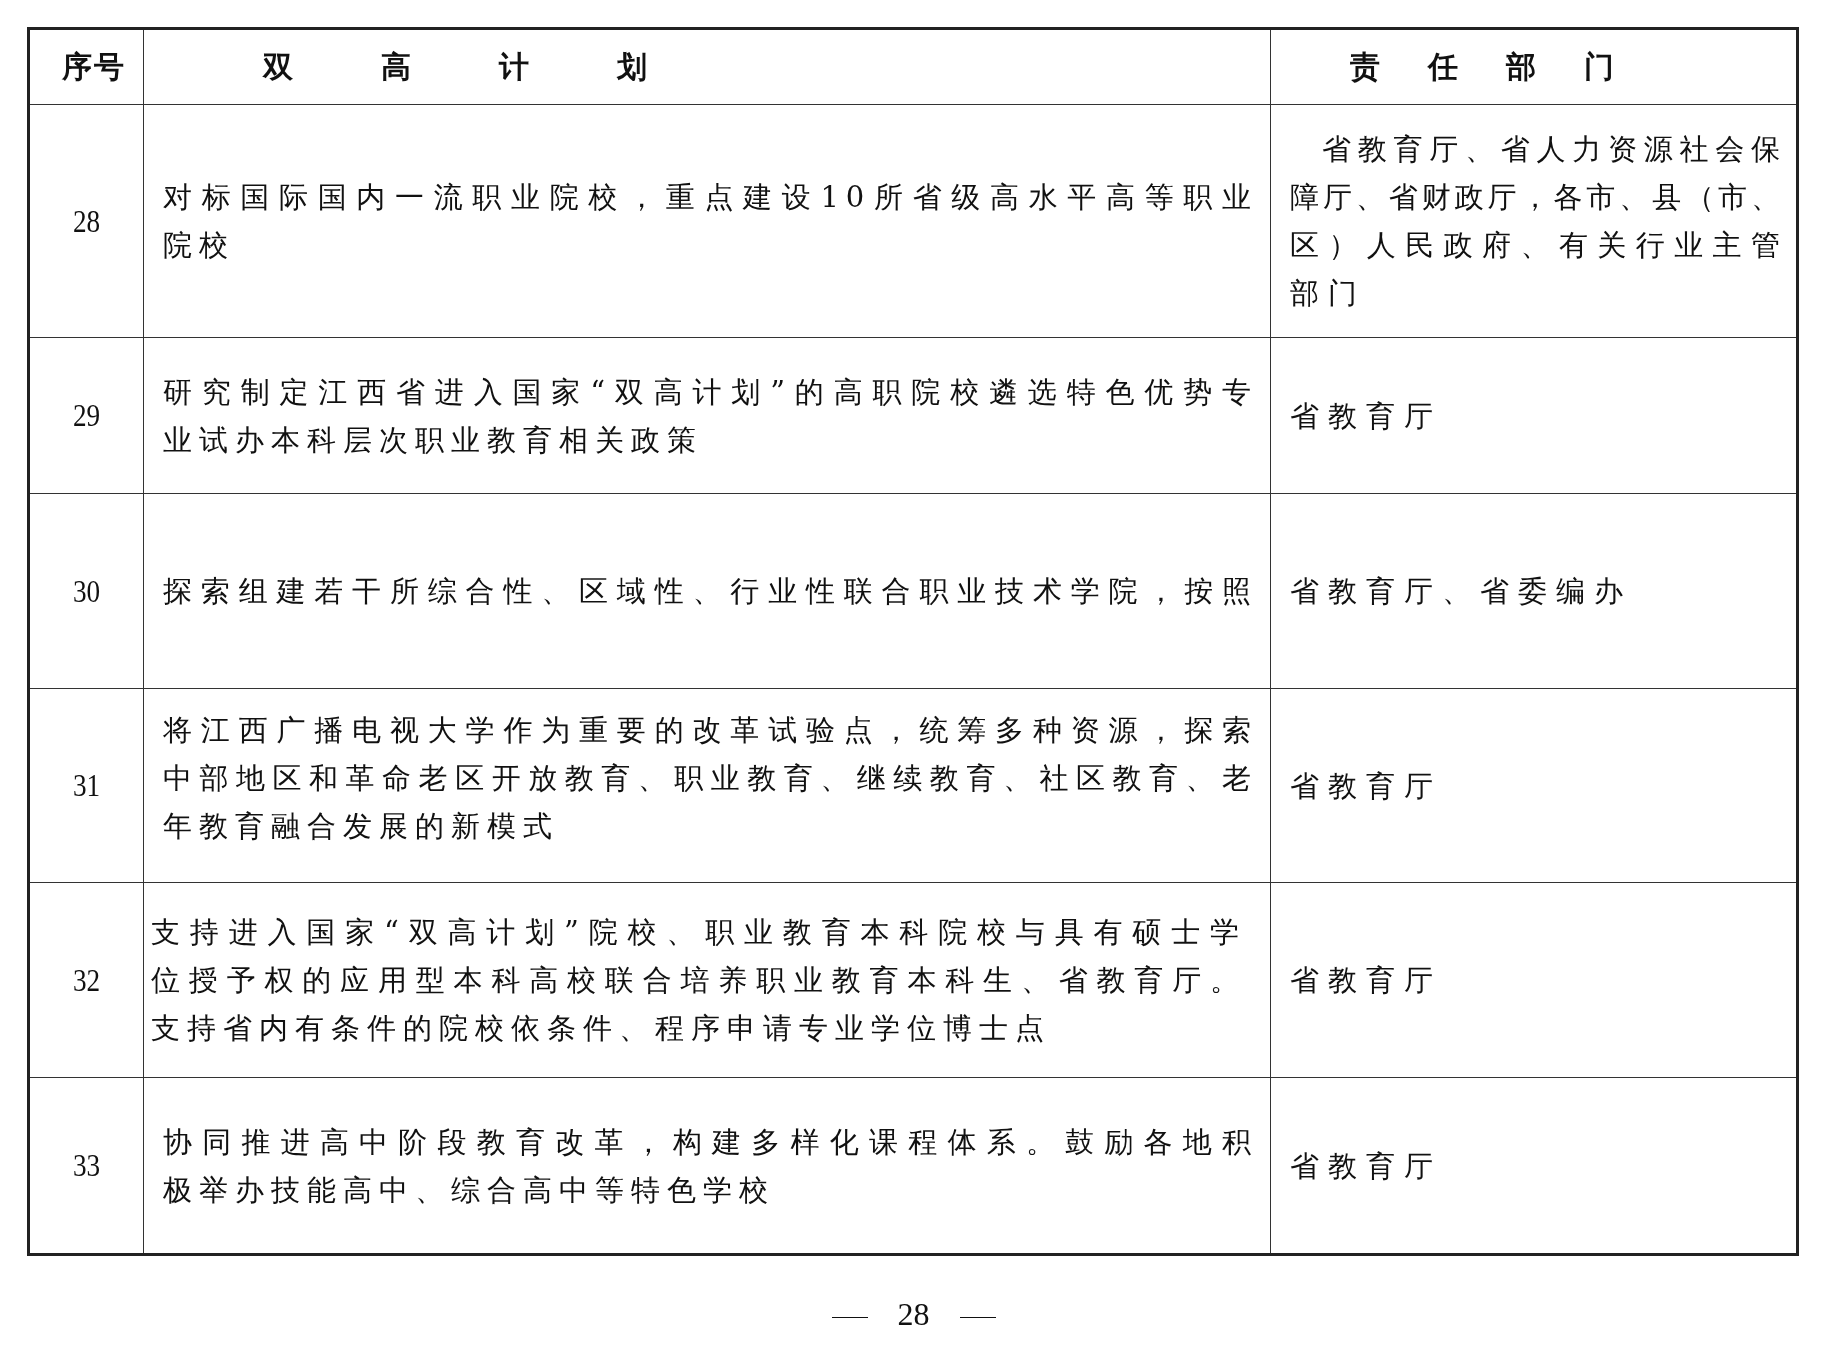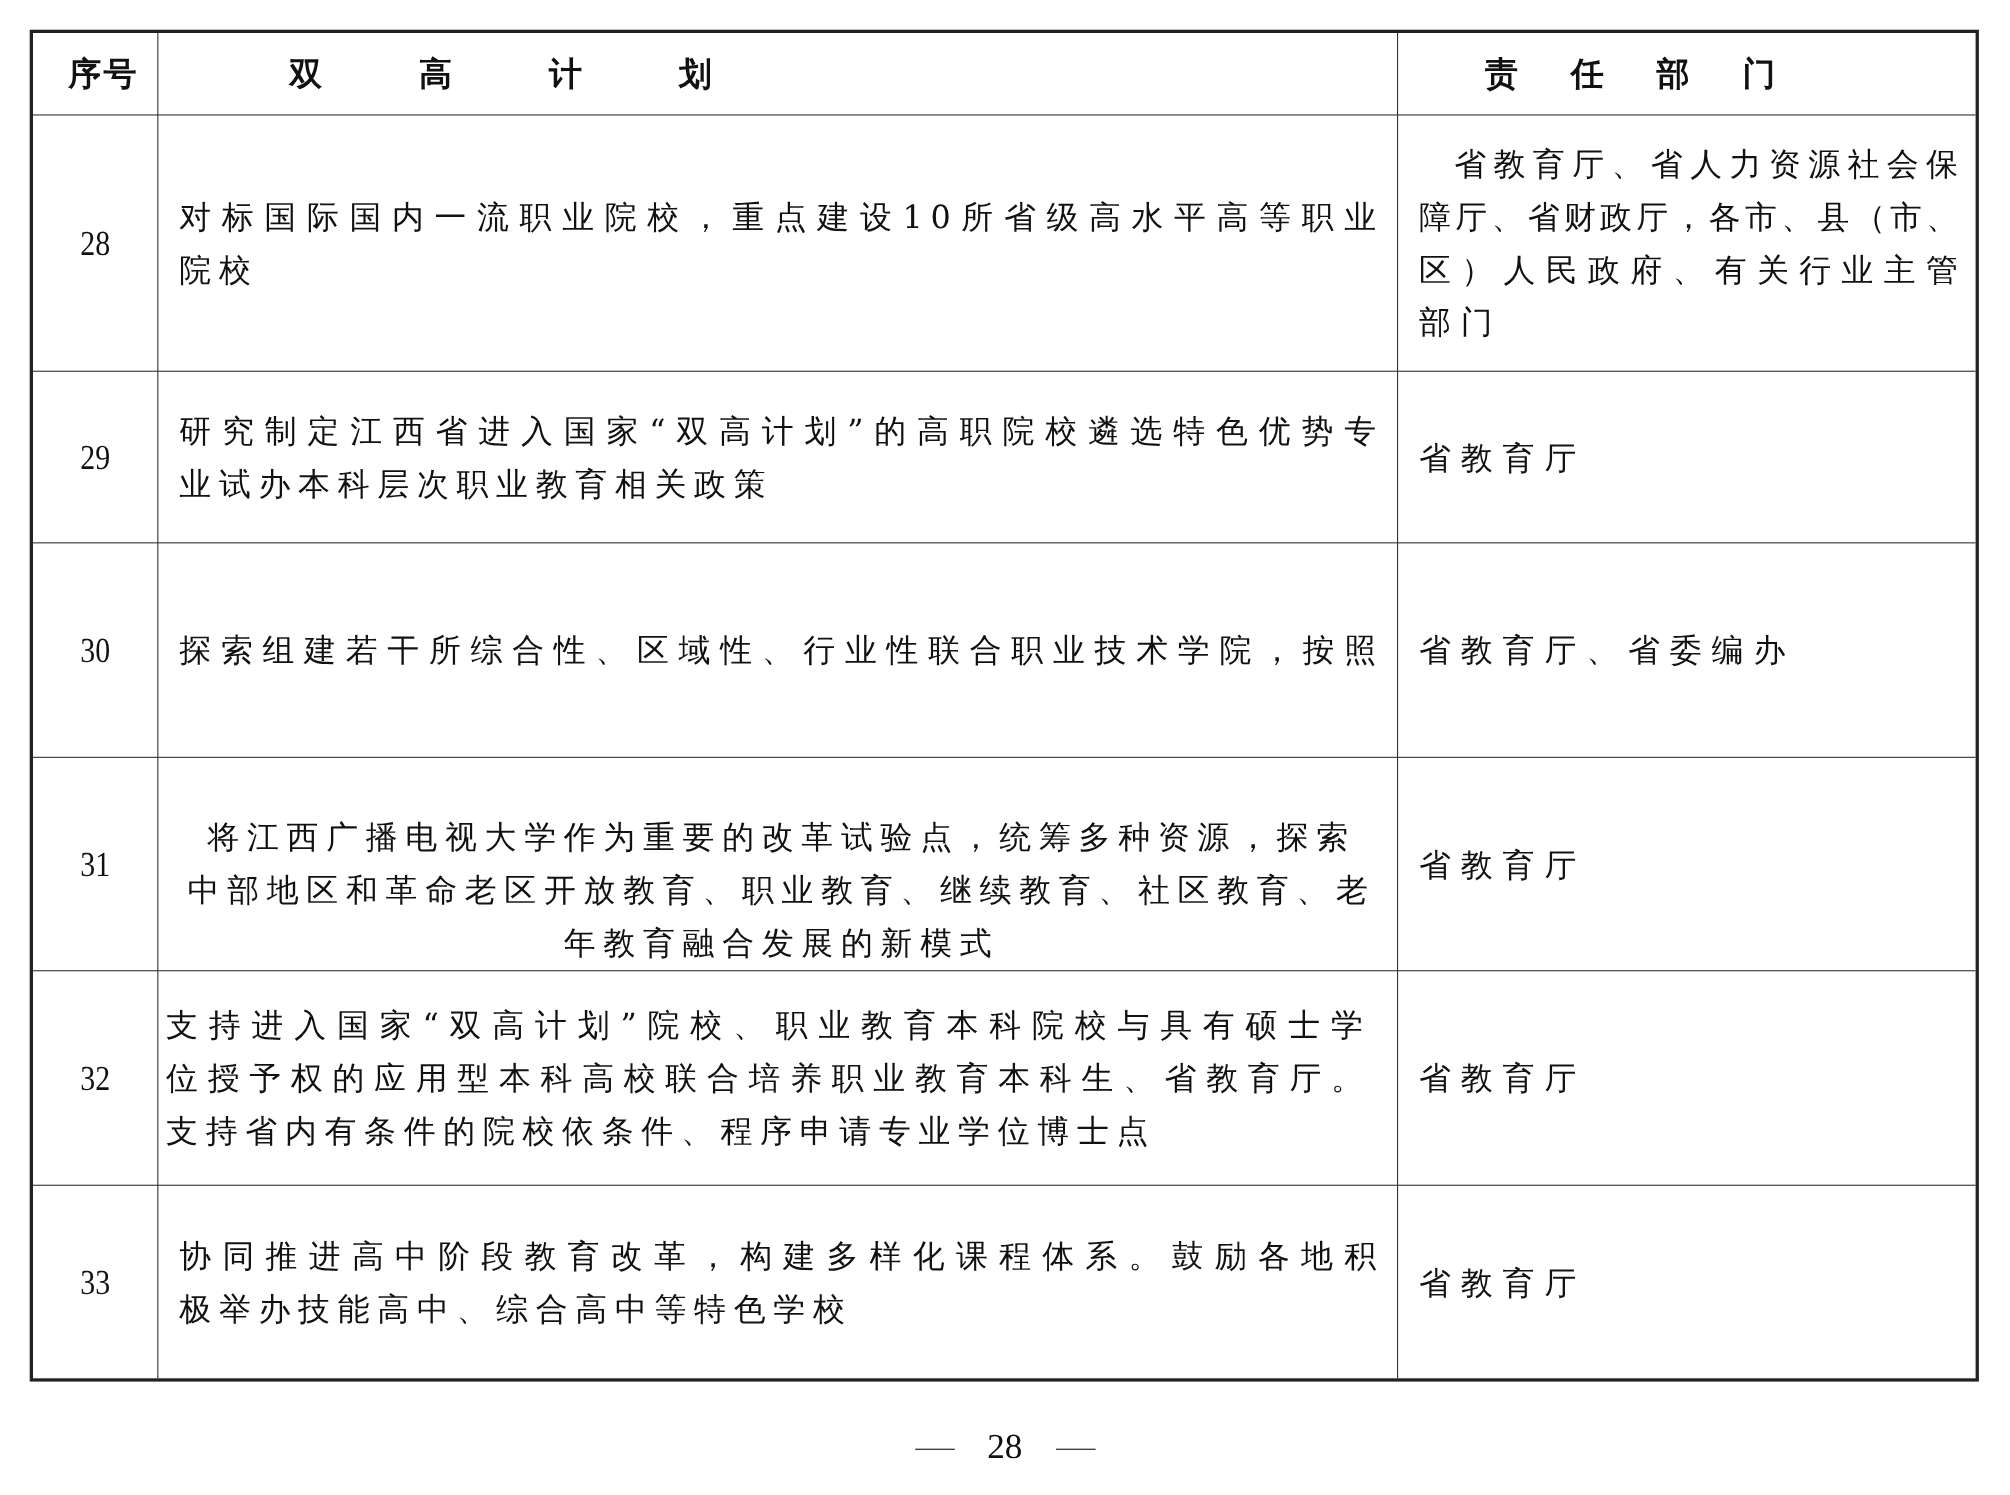--- a/index.html
+++ b/index.html
@@ -76,21 +76,21 @@
       </div>
       <div class="cell txt" style="left: 133px; top: 464px; width: 1095px; height: 194px;">
         <span class="line">探索组建若干所综合性、区域性、行业性联合职业技术学院，按照</span>
       </div>
       <div class="cell txt" style="left: 1260px; top: 464px; width: 490px; height: 194px;">
         <span class="line last" style="letter-spacing: 9px;">省教育厅、省委编办</span>
       </div>
       <div class="cell num" style="left: 0px; top: 659px; width: 113px; height: 193px;">
         <span>31</span>
       </div>
-      <div class="cell txt" style="left: 133px; top: 682px; width: 1095px; height: 193px; align-items: center;">
+      <div class="cell txt" style="left: 133px; top: 651px; width: 1095px; height: 193px;">
         <span class="line">将江西广播电视大学作为重要的改革试验点，统筹多种资源，探索</span>
         <span class="line">中部地区和革命老区开放教育、职业教育、继续教育、社区教育、老</span>
         <span class="line last">年教育融合发展的新模式</span>
       </div>
       <div class="cell txt" style="left: 1260px; top: 659px; width: 490px; height: 193px;">
         <span class="line last" style="letter-spacing: 9px;">省教育厅</span>
       </div>
       <div class="cell num" style="left: 0px; top: 853px; width: 113px; height: 194px;">
         <span>32</span>
       </div>

